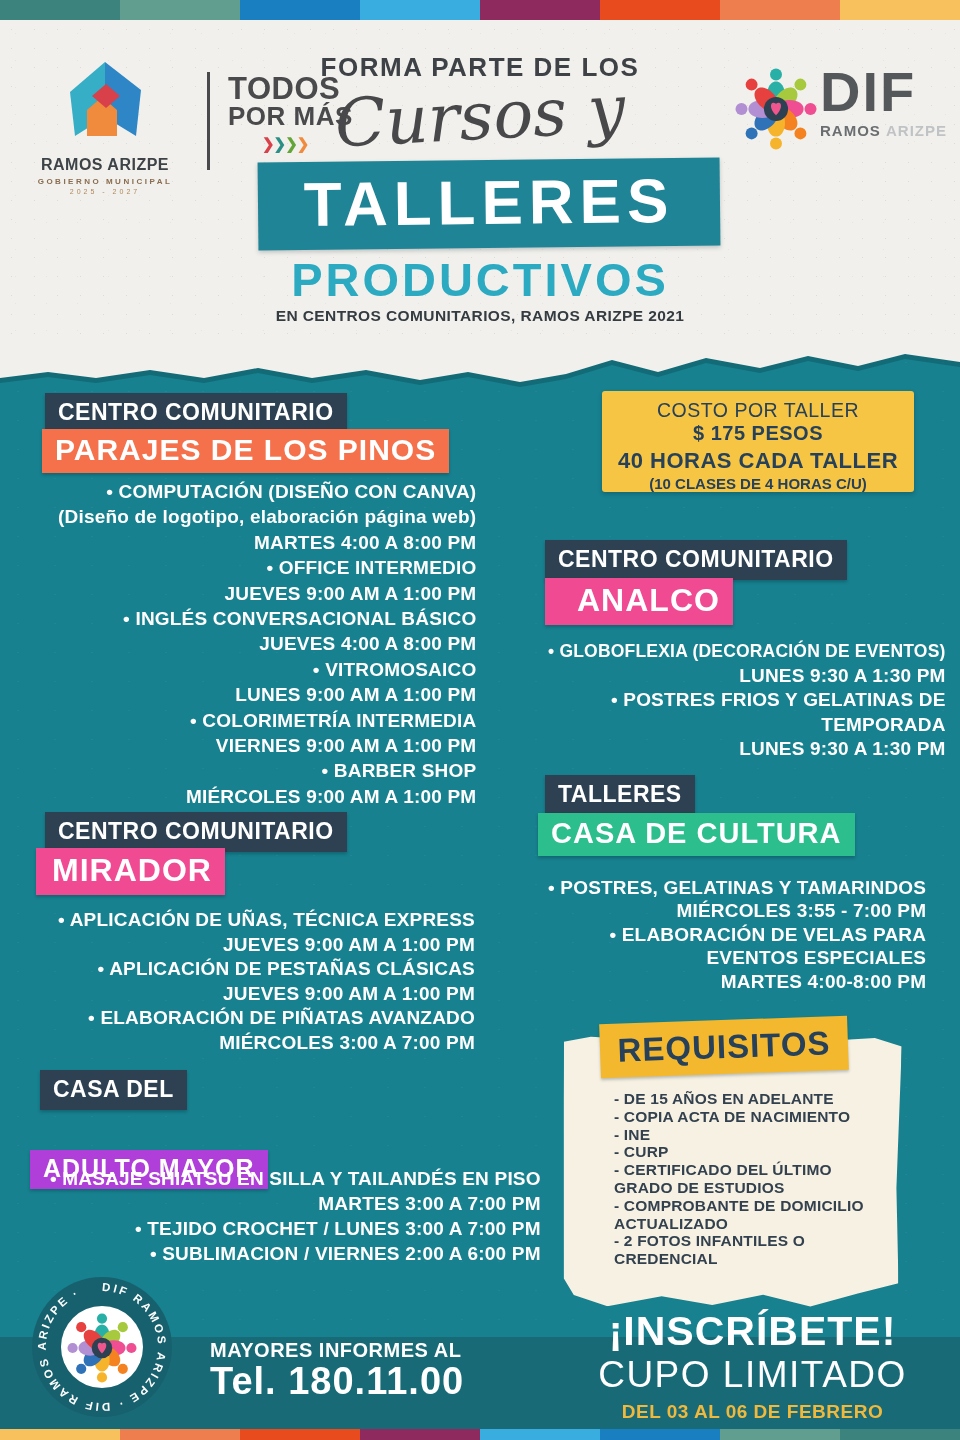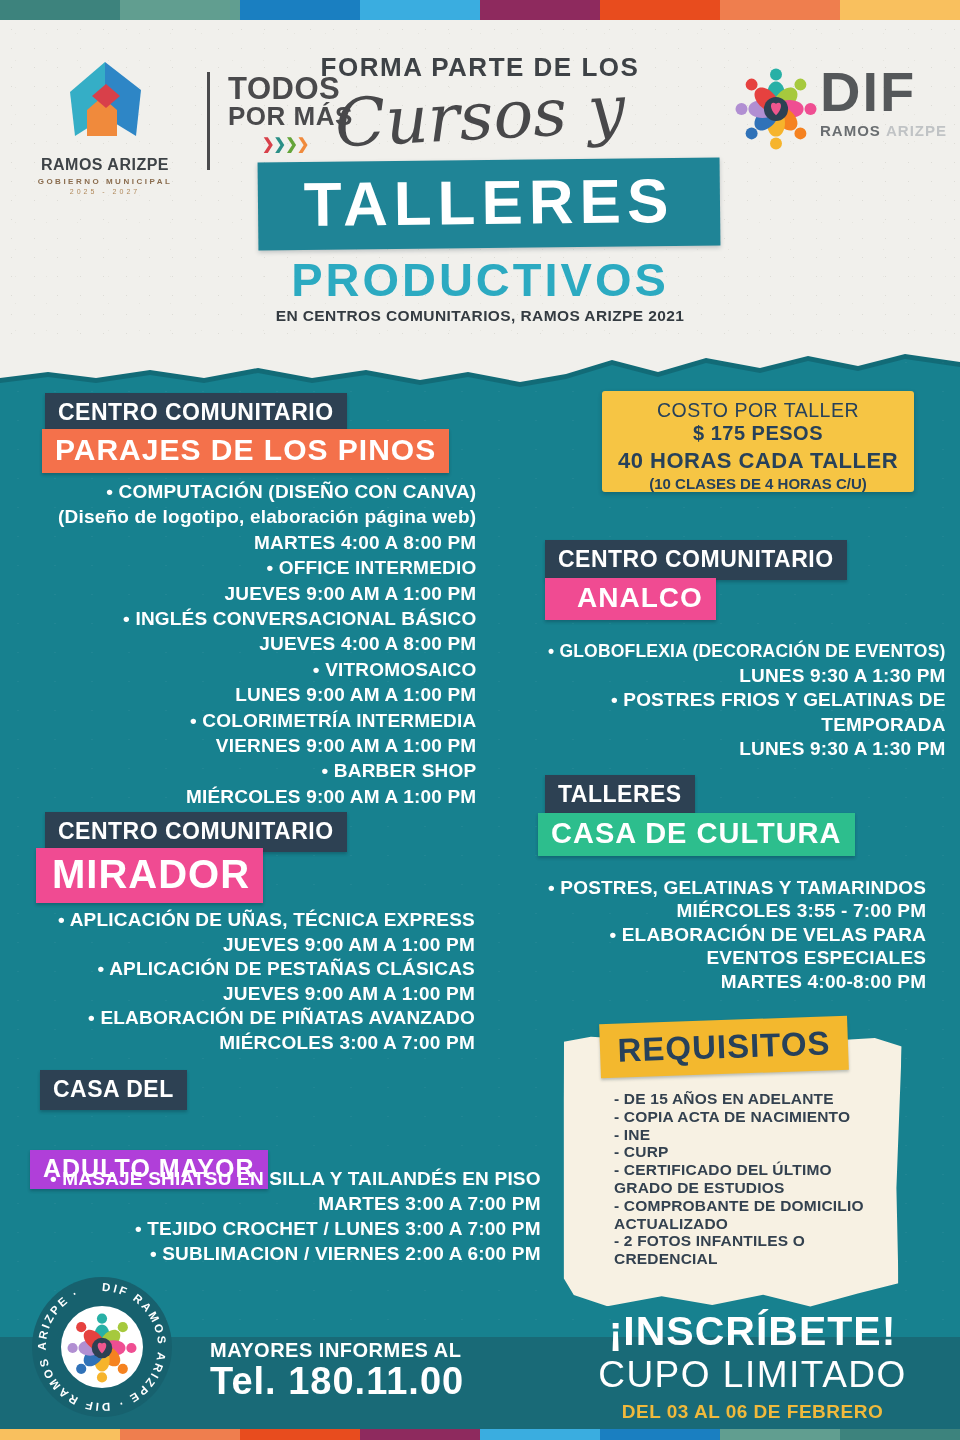--- a/index.html
+++ b/index.html
@@ -188,21 +188,21 @@
     <div class="cl">JUEVES 4:00 A 8:00 PM</div>
     <div class="cl b">• VITROMOSAICO</div>
     <div class="cl">LUNES  9:00 AM A  1:00 PM</div>
     <div class="cl b">• COLORIMETRÍA INTERMEDIA</div>
     <div class="cl">VIERNES 9:00 AM A 1:00 PM</div>
     <div class="cl b">• BARBER SHOP</div>
     <div class="cl">MIÉRCOLES 9:00 AM A 1:00 PM</div>
   </div>
 
   <div class="navybox" style="left:45px;top:812px;">CENTRO COMUNITARIO</div>
-  <div class="colorbox" style="left:36px;top:848px;background:#f04b92;font-size:40px;letter-spacing:1px;padding-left:16px;">MIRADOR</div>
+  <div class="colorbox" style="left:36px;top:848px;background:#f04b92;font-size:32px;letter-spacing:1px;padding-left:16px;">MIRADOR</div>
   <div class="list mirador-list" style="left:58px;top:908px;">
     <div class="cl b">• APLICACIÓN DE UÑAS,  TÉCNICA EXPRESS</div>
     <div class="cl">JUEVES 9:00 AM  A 1:00 PM</div>
     <div class="cl b">• APLICACIÓN DE PESTAÑAS CLÁSICAS</div>
     <div class="cl">JUEVES 9:00 AM A 1:00 PM</div>
     <div class="cl b">• ELABORACIÓN DE PIÑATAS AVANZADO</div>
     <div class="cl">MIÉRCOLES 3:00 A 7:00 PM</div>
   </div>
 
   <div class="navybox" style="left:40px;top:1070px;">CASA DEL</div>
@@ -215,21 +215,21 @@
   </div>
 
   <div class="costbox">
     <div class="c1">COSTO POR TALLER</div>
     <div class="c2">$ 175 PESOS</div>
     <div class="c3">40 HORAS CADA TALLER</div>
     <div class="c4">(10 CLASES DE 4 HORAS C/U)</div>
   </div>
 
   <div class="navybox" style="left:545px;top:540px;">CENTRO COMUNITARIO</div>
-  <div class="colorbox" style="left:545px;top:578px;background:#f04b92;font-size:28px;letter-spacing:1px;padding-left:32px;">ANALCO</div>
+  <div class="colorbox" style="left:545px;top:578px;background:#f04b92;font-size:32px;letter-spacing:1px;padding-left:32px;">ANALCO</div>
   <div class="list analco-list" style="left:548px;top:639px;">
     <div class="cl b sm">• GLOBOFLEXIA (DECORACIÓN DE EVENTOS)</div>
     <div class="cl">LUNES 9:30 A 1:30 PM</div>
     <div class="cl b">• POSTRES FRIOS Y GELATINAS DE</div>
     <div class="cl b">TEMPORADA</div>
     <div class="cl">LUNES 9:30 A 1:30 PM</div>
   </div>
 
   <div class="navybox" style="left:545px;top:775px;">TALLERES</div>
   <div class="colorbox" style="left:538px;top:813px;background:#2dbe8d;font-size:29px;letter-spacing:1px;">CASA DE CULTURA</div>

